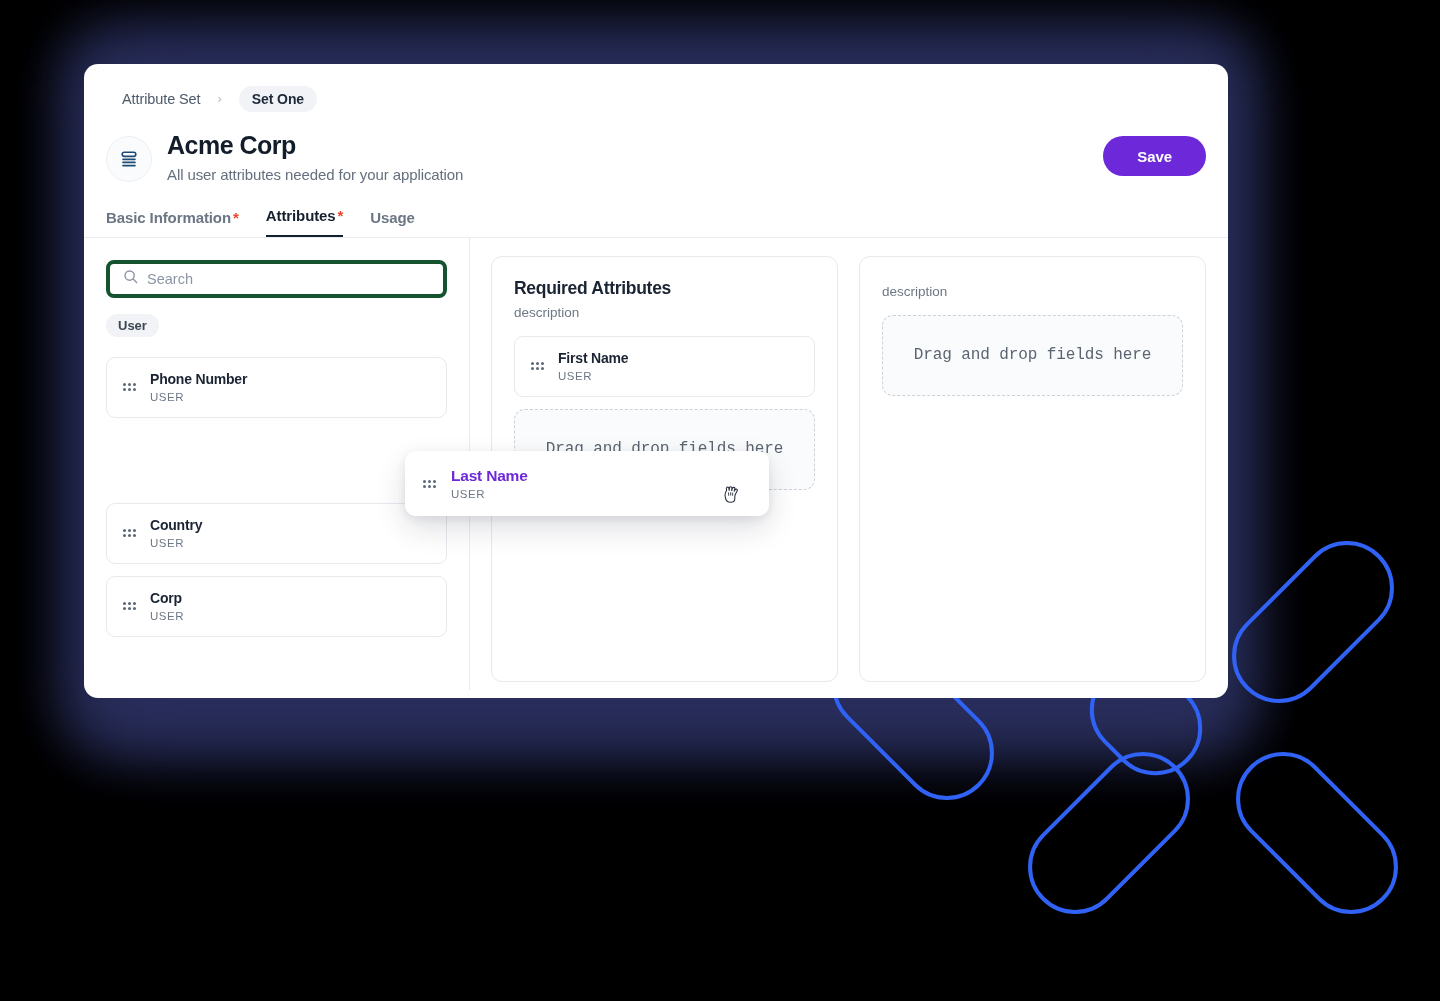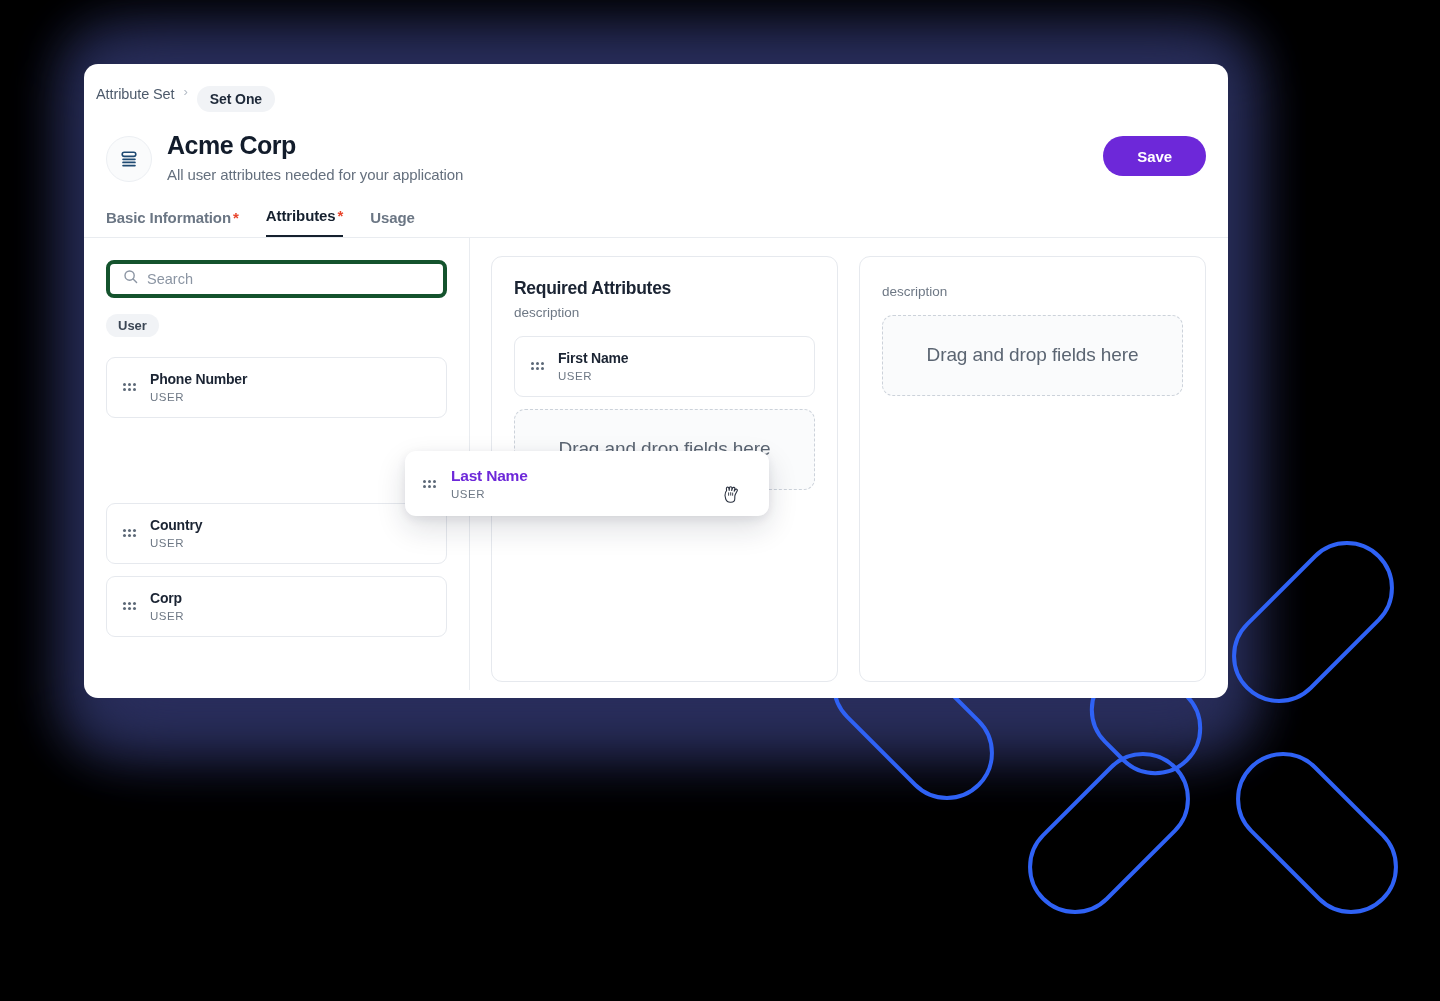--- a/index.html
+++ b/index.html
@@ -65,24 +65,24 @@
     width: 1144px;
     height: 634px;
     background: #ffffff;
     border-radius: 14px;
     overflow: hidden;
   }
 
   
   .breadcrumb {
     display: flex;
-    align-items: flex-start;
-    gap: 9px;
+    align-items: center;
+    gap: 17px;
     padding-top: 22px;
-    padding-left: 12px;
+    padding-left: 38px;
   }
   .crumb-root {
     font-size: 14.5px;
     color: #4d5a6b;
     letter-spacing: -0.1px;
   }
   .crumb-sep {
     font-size: 13px;
     color: #b4bcc6;
     line-height: 1;
@@ -296,23 +296,24 @@
     margin-bottom: 16px;
   }
   .dropzone {
     border: 1.5px dashed #ccd2da;
     border-radius: 11px;
     background: #fafbfc;
     height: 81px;
     display: flex;
     align-items: center;
     justify-content: center;
-    font-size: 19px;
+    font-size: 16px;
     color: #5b6572;
     letter-spacing: -0.1px;
+    font-family: Liberation Mono, monospace;
   }
   .panel .attr-card { margin-bottom: 12px; }
 
   
   .drag-ghost {
     position: absolute;
     left: 405px;
     top: 451px;
     width: 364px;
     height: 65px;

